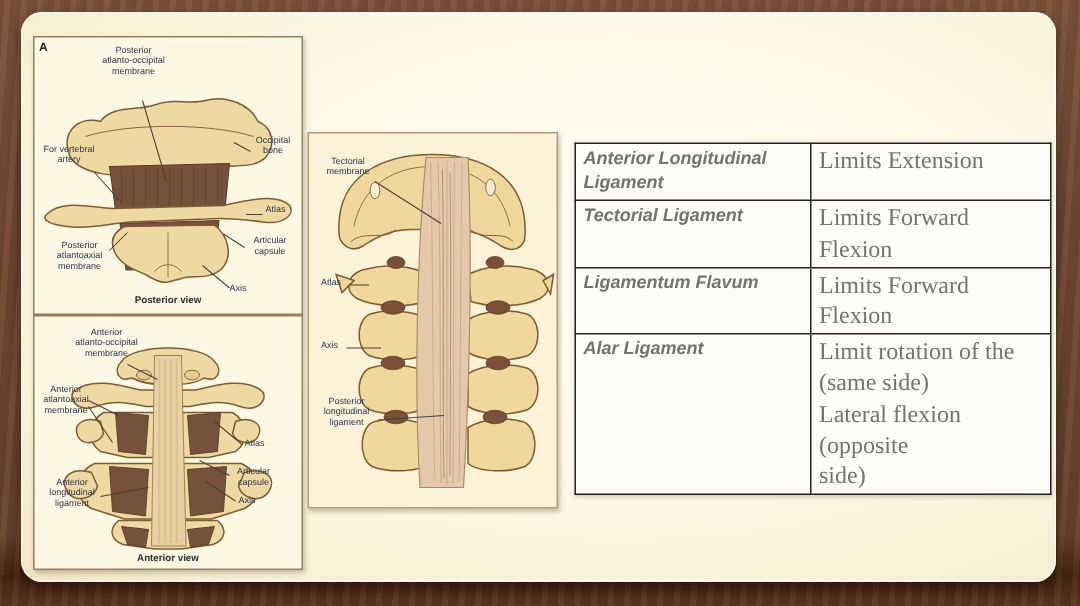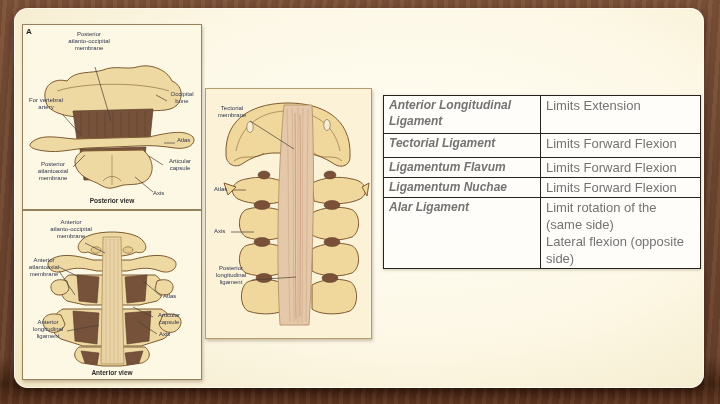--- a/index.html
+++ b/index.html
@@ -49,21 +49,21 @@
     position:absolute;left:369px;top:87px;width:318px;
     border-collapse:collapse;background:#fefdfa;table-layout:fixed;
     box-shadow:0 1px 3px rgba(80,60,30,0.25);
   }
   table.lig td{
     border:1.5px solid #26221d;vertical-align:top;
     white-space:pre-line;line-height:1.3;color:#737373;overflow:hidden;
     padding:2px 4px 0 5px;box-sizing:border-box;
   }
   td.lig-name{width:157px;font-weight:bold;font-style:italic;font-size:12px;}
-  td.lig-action{font-size:13px;padding-left:7px;}
+  td.lig-action{font-size:16px;padding-left:7px;font-family:Liberation Serif, serif;}
   tr.r0{height:38px;} tr.r1{height:55px;} tr.r2{height:24px;}
   tr.r3{height:20px;} tr.r4{height:20px;} tr.r5{height:60px;}
 </style>
 </head>
 <body>
 
 <div id="stage">
   <div class="slide">
 
     <section class="panel panel-a">
@@ -252,24 +252,20 @@
           <td class="lig-action">Limits Extension</td>
         </tr>
         <tr class="r2">
           <td class="lig-name">Tectorial Ligament</td>
           <td class="lig-action">Limits Forward Flexion</td>
         </tr>
         <tr class="r3">
           <td class="lig-name">Ligamentum Flavum</td>
           <td class="lig-action">Limits Forward Flexion</td>
         </tr>
-        <tr class="r4">
-          <td class="lig-name">Ligamentum Nuchae</td>
-          <td class="lig-action">Limits Forward Flexion</td>
-        </tr>
         <tr class="r5">
           <td class="lig-name">Alar Ligament</td>
           <td class="lig-action">Limit rotation of the
 (same side)
 Lateral flexion (opposite
 side)</td>
         </tr>
       </tbody>
     </table>
 

